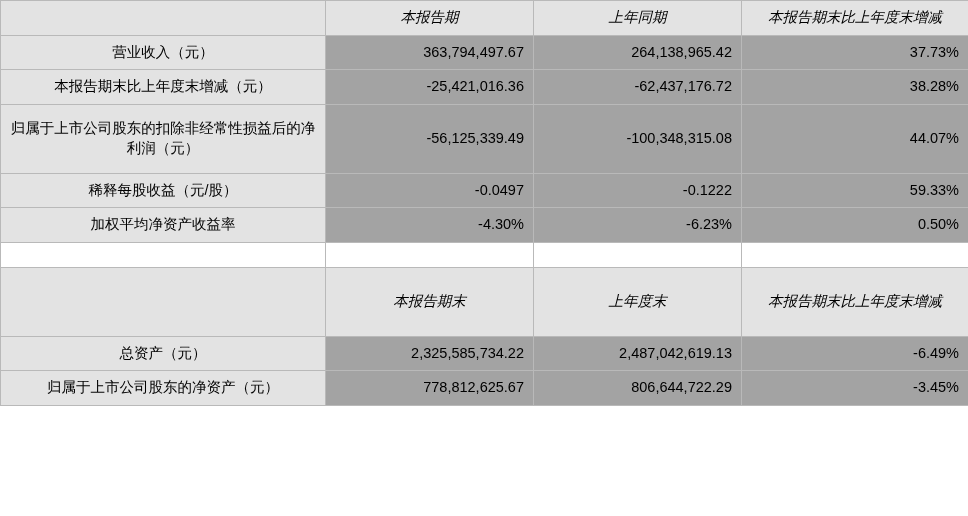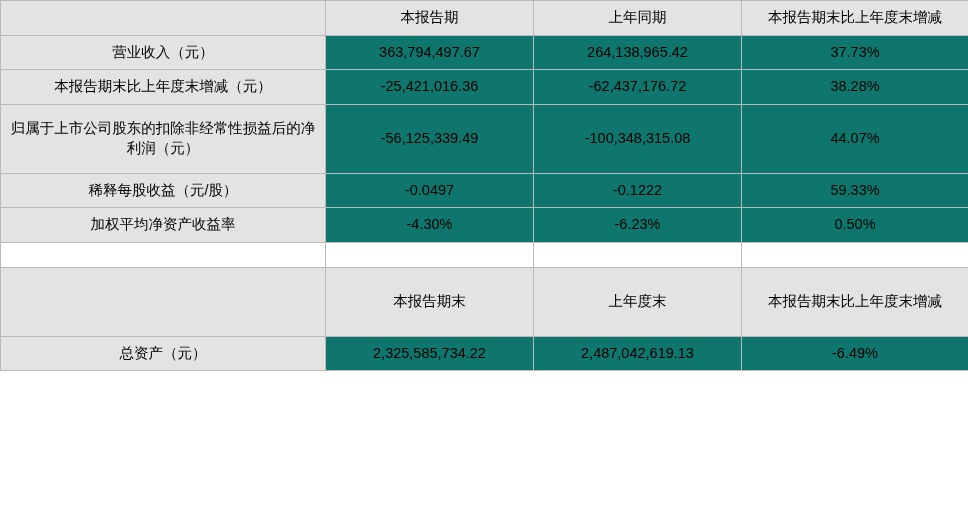--- a/index.html
+++ b/index.html
@@ -28,33 +28,34 @@
   #financial-table td, #financial-table th {
     border: 1px solid #b9b9b9;
     padding: 7px 9px;
     vertical-align: middle;
     font-weight: normal;
     line-height: 1.35;
   }
   .hdr-cell {
     background: #e3e3e3;
     text-align: center;
+    font-style: italic;
   }
   .hdr-blank {
     background: #e3e3e3;
     border-left: none;
     border-top: none;
   }
   .row-label {
     background: #e3e3e3;
     text-align: center;
   }
   .num {
-    text-align: center;
-    background: #0f766e;
+    text-align: right;
+    background: #a3a3a3;
   }
   .sep-row td {
     height: 10px;
     padding: 0;
     border-left: none;
     border-right: none;
   }
   .tall { height: 54px; }
 </style>
 </head>
@@ -126,14 +127,20 @@
       <td class="hdr-cell">本报告期末比上年度末增减</td>
     </tr>
 
     <tr>
       <td class="row-label">总资产（元）</td>
       <td class="num">2,325,585,734.22</td>
       <td class="num">2,487,042,619.13</td>
       <td class="num">-6.49%</td>
     </tr>
 
+    <tr>
+      <td class="row-label">归属于上市公司股东的净资产（元）</td>
+      <td class="num">778,812,625.67</td>
+      <td class="num">806,644,722.29</td>
+      <td class="num">-3.45%</td>
+    </tr>
   </tbody>
 </table>
 
 </body></html>

